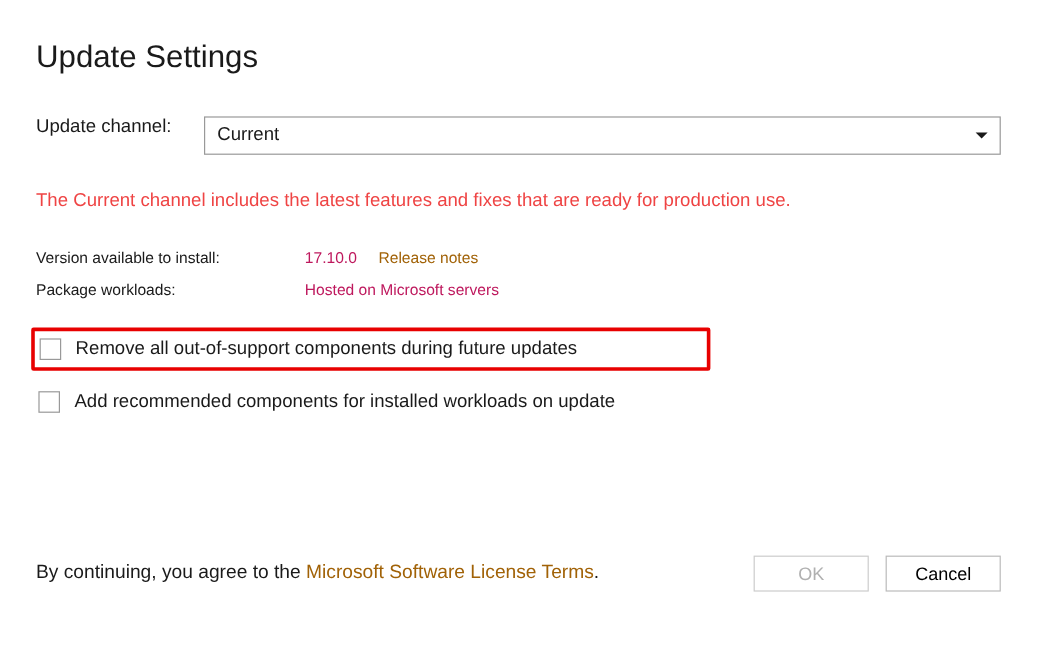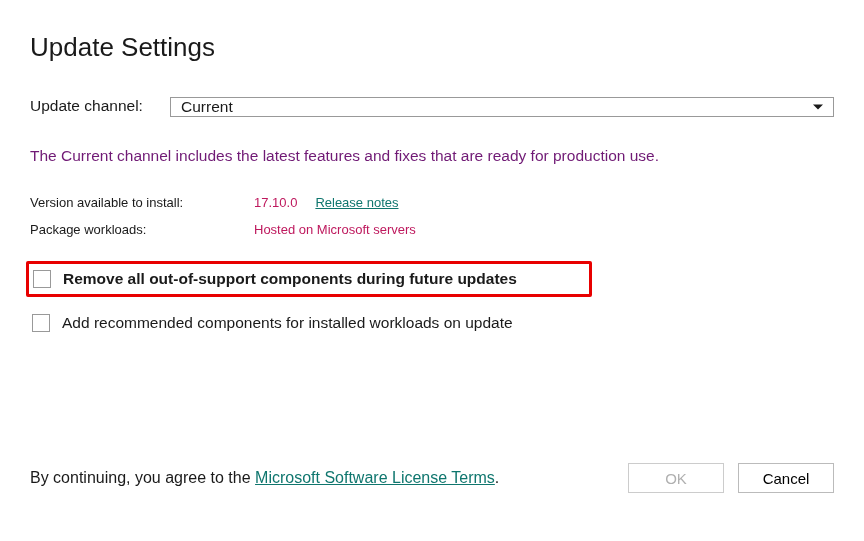--- a/index.html
+++ b/index.html
@@ -30,21 +30,21 @@
     .field-label {
       width: 140px;
       font-size: 15.5px;
       color: #1a1a1a;
     }
     .dropdown {
       flex: 1;
       position: relative;
       border: 1px solid #999;
       background: #fff;
-      height: 20px;
+      height: 32px;
       display: flex;
       align-items: center;
       padding: 0 10px;
       cursor: pointer;
     }
     .dropdown-value {
       font-size: 15.5px;
       color: #1a1a1a;
     }
     .dropdown-chevron {
@@ -53,61 +53,59 @@
       top: 50%;
       transform: translateY(-50%);
       width: 0;
       height: 0;
       border-left: 5px solid transparent;
       border-right: 5px solid transparent;
       border-top: 5px solid #1a1a1a;
     }
     .description {
       font-size: 15.5px;
-      color: #701a75;
+      color: #ef4444;
       margin-bottom: 28px;
       line-height: 1.45;
     }
     .info-row {
       display: flex;
       align-items: center;
       margin-bottom: 12px;
       font-size: 13px;
     }
     .info-label {
       width: 224px;
       color: #1a1a1a;
     }
     .info-value {
       color: #be185d;
     }
     .link {
-      color: #0f766e;
-      text-decoration: underline;
+      color: #a16207;
       cursor: pointer;
       margin-left: 18px;
     }
     .checkbox-group {
       margin-top: 24px;
     }
     .checkbox-row {
       display: flex;
       align-items: center;
       padding: 5px 2px;
       font-size: 15.5px;
     }
     .checkbox-row.highlighted {
       border: 3px solid #e80000;
       border-radius: 2px;
       padding: 6px 4px;
       margin-bottom: 12px;
       margin-top: 2px;
       margin-left: -4px;
       width: 566px;
-      font-weight: bold;
     }
     .checkbox {
       width: 18px;
       height: 18px;
       border: 1px solid #999;
       background: #fff;
       margin-right: 12px;
       flex-shrink: 0;
       cursor: pointer;
     }

